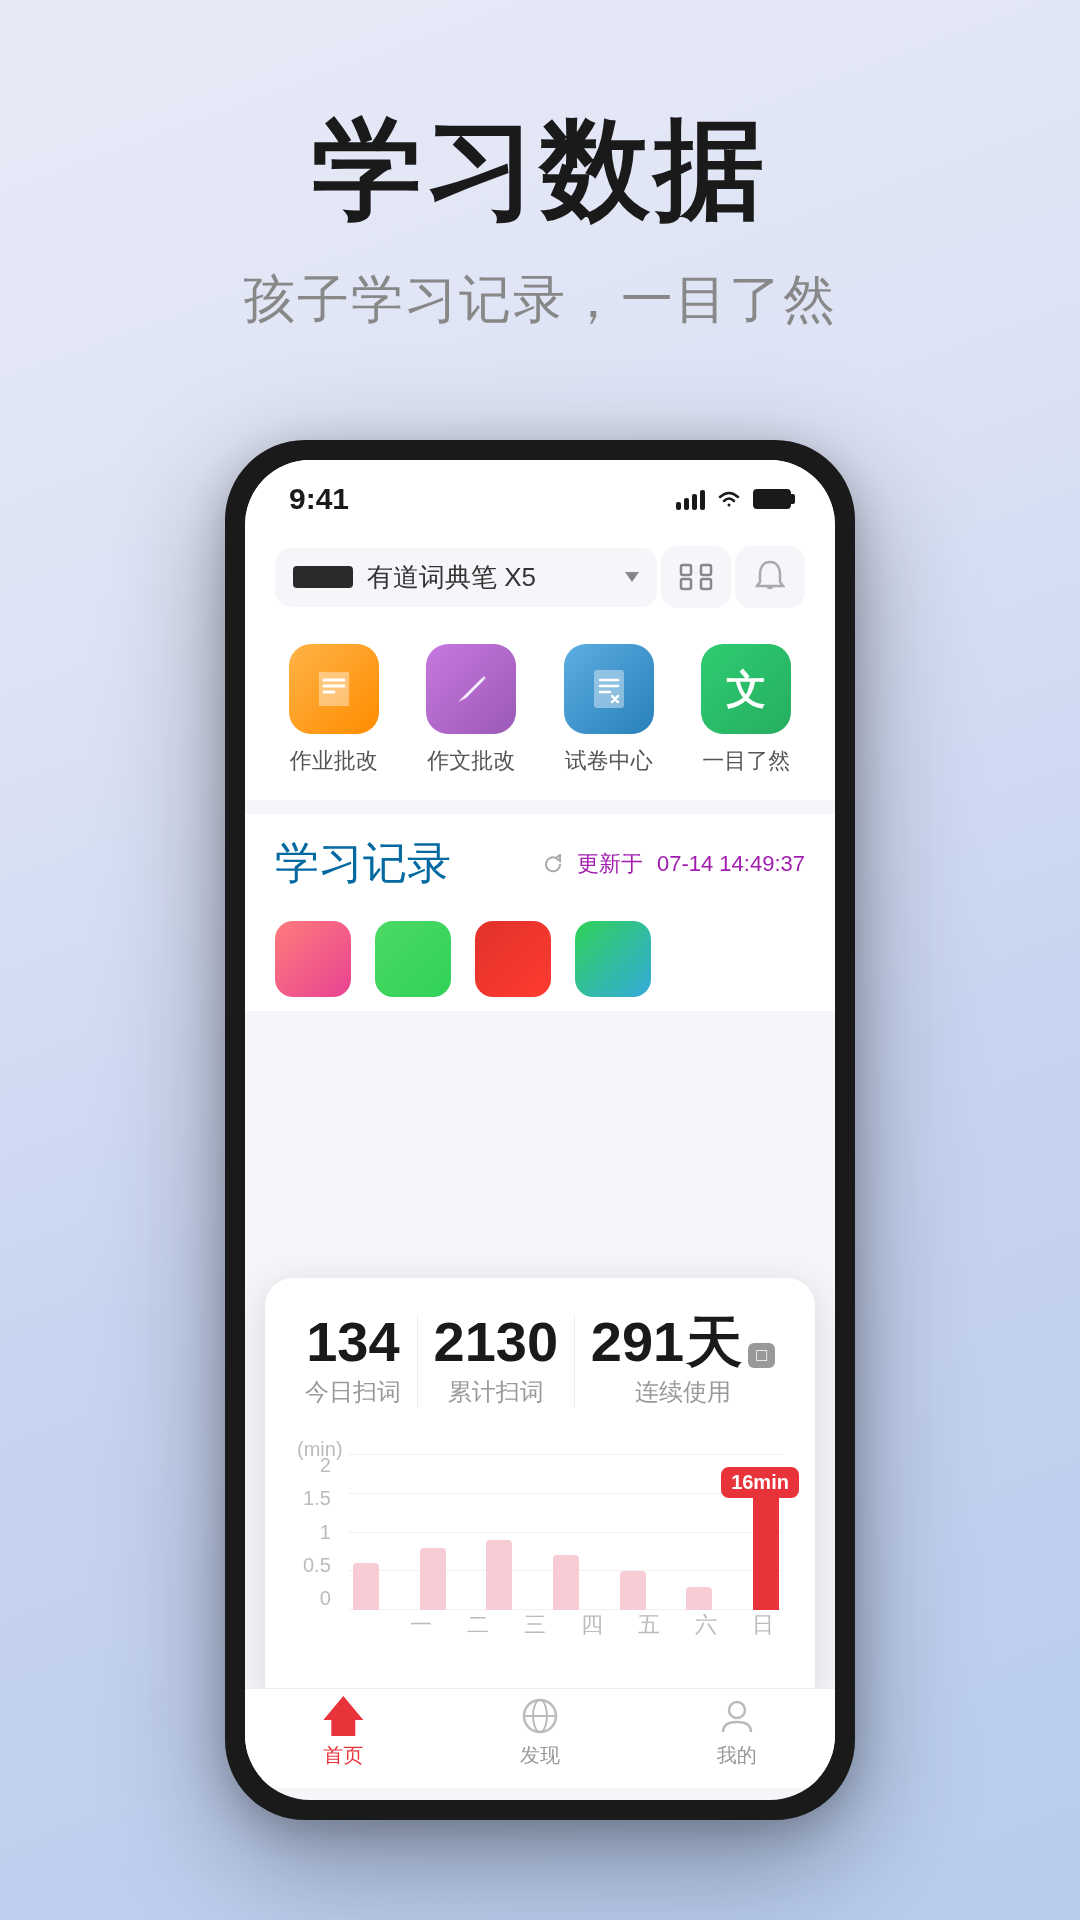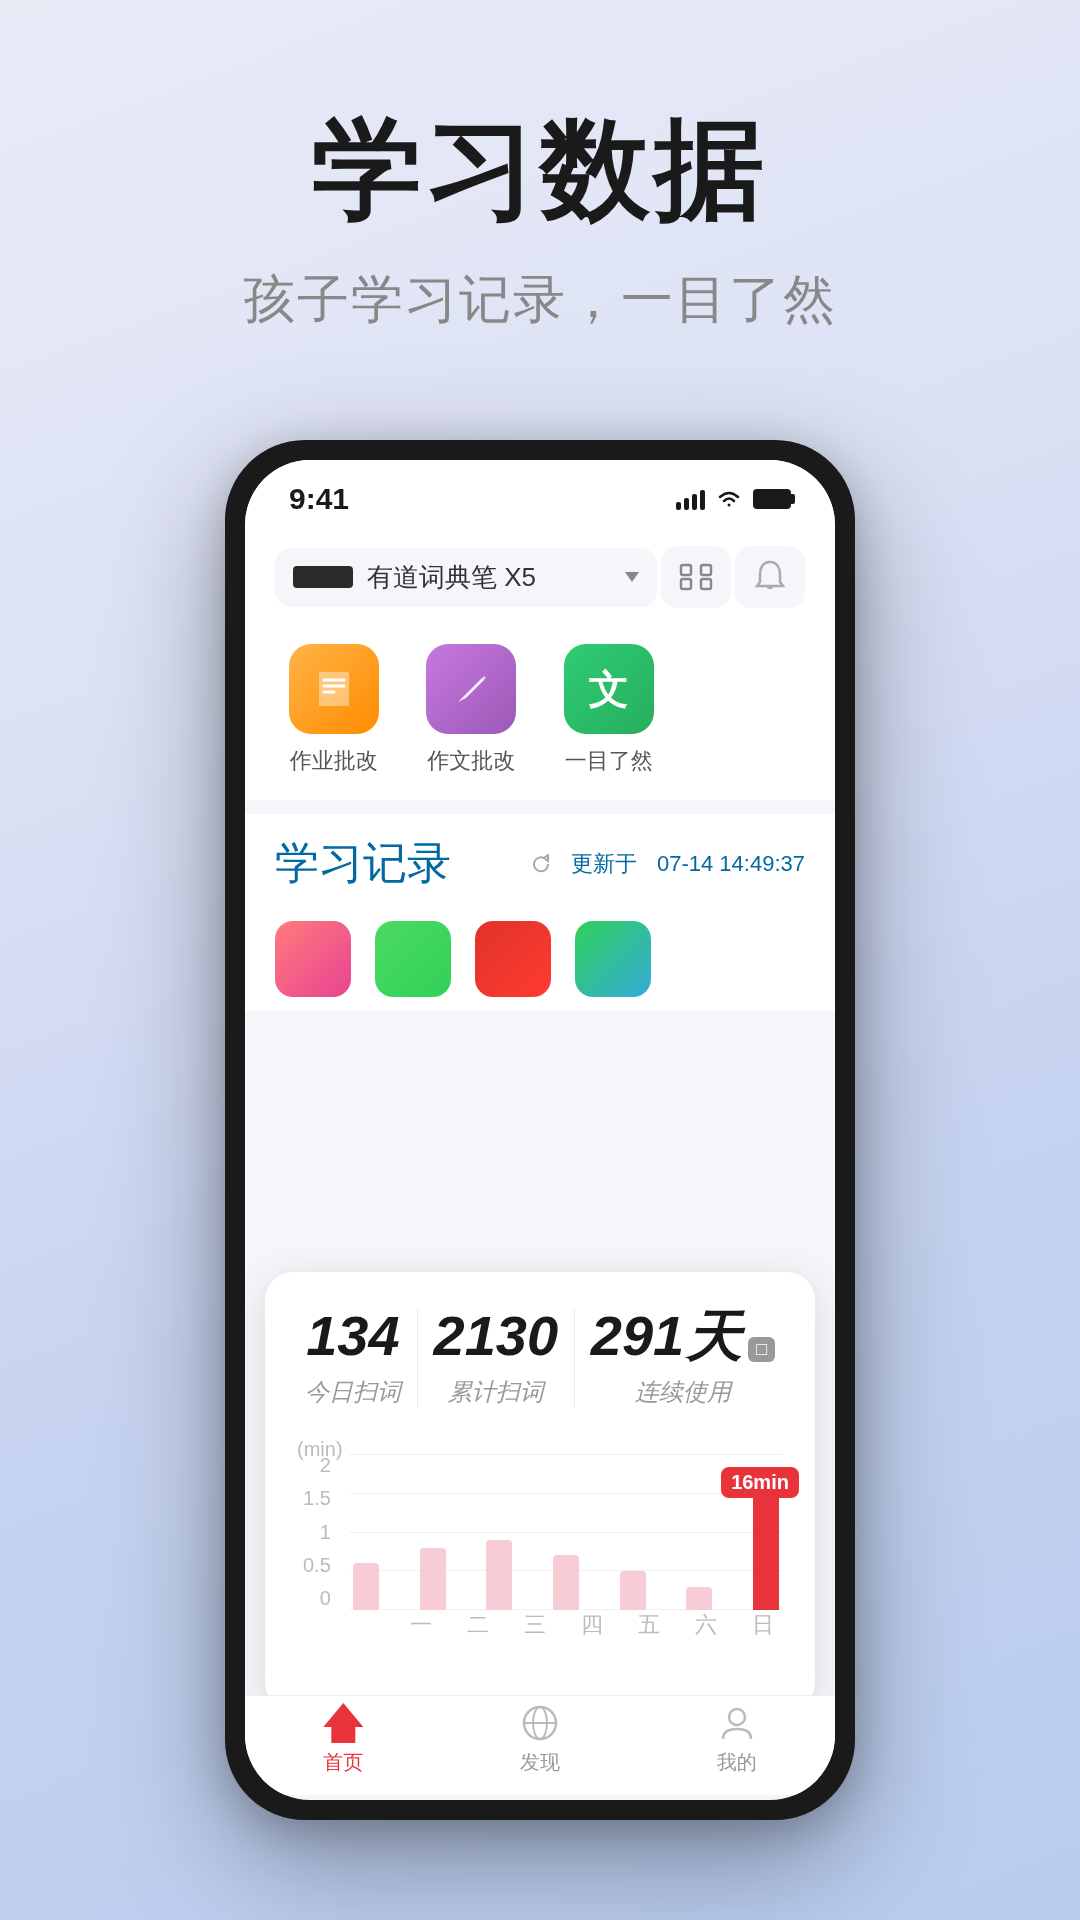--- a/index.html
+++ b/index.html
@@ -198,24 +198,24 @@
     }
 
     .section-title {
       font-size: 44px;
       font-weight: 400;
       color: #0369a1;
     }
 
     .update-time {
       font-size: 22px;
-      color: #0369a1;
-      display: flex;
-      align-items: center;
-      gap: 20px;
+      color: #a21caf;
+      display: flex;
+      align-items: center;
+      gap: 14px;
     }
 
     
     .app-row {
       background: #fff;
       display: flex;
       gap: 24px;
       padding: 14px 30px;
     }
 
@@ -245,22 +245,21 @@
     .stats-row {
       display: flex;
       justify-content: space-around;
       margin-bottom: 30px;
     }
 
     .stat-item {
       display: flex;
       flex-direction: column;
       align-items: center;
-      gap: 12px;
-      font-style: italic;
+      gap: 6px;
     }
 
     .stat-value {
       font-size: 56px;
       font-weight: 800;
       color: #1a1a1a;
       line-height: 1;
     }
 
     .stat-label {
@@ -375,21 +374,21 @@
 
     .grid-line {
       width: 100%;
       height: 1px;
       background: #f0f0f0;
     }
 
     
     .bottom-nav {
       position: absolute;
-      bottom: 5px;
+      bottom: 12px;
       left: 0;
       right: 0;
       background: #fff;
       height: 100px;
       display: flex;
       align-items: center;
       justify-content: space-around;
       border-top: 1px solid #eee;
       padding-bottom: 14px;
     }
@@ -512,20 +511,30 @@
         <div class="app-item">
           <div class="app-icon app-icon-essay">
             <svg width="50" height="50" viewBox="0 0 50 50">
               <path d="M12 38 L18 32 L36 14 L38 16 L20 34 Z" fill="rgba(255,255,255,0.9)"></path>
               <path d="M36 14 L38 12 L40 14 L38 16 Z" fill="rgba(255,255,255,0.7)"></path>
             </svg>
           </div>
           <span class="app-label">作文批改</span>
         </div>
         <div class="app-item">
+          <div class="app-icon app-icon-exam">
+            <svg width="50" height="50" viewBox="0 0 50 50">
+              <rect x="10" y="6" width="30" height="38" rx="3" fill="rgba(255,255,255,0.4)"></rect>
+              <path d="M16 16 L34 16 M16 22 L34 22 M16 28 L26 28" stroke="white" stroke-width="2.5" stroke-linecap="round"></path>
+              <path d="M28 32 L34 38 M34 32 L28 38" stroke="white" stroke-width="2.5" stroke-linecap="round"></path>
+            </svg>
+          </div>
+          <span class="app-label">试卷中心</span>
+        </div>
+        <div class="app-item">
           <div class="app-icon app-icon-calligraphy" style="font-size:40px;color:white;font-weight:700;display:flex;align-items:center;justify-content:center;">文</div>
           <span class="app-label">一目了然</span>
         </div>
       </div>
 
       <div class="section-sep"></div>
 
       <div class="section-header">
         <span class="section-title">学习记录</span>
         <div class="update-time">

